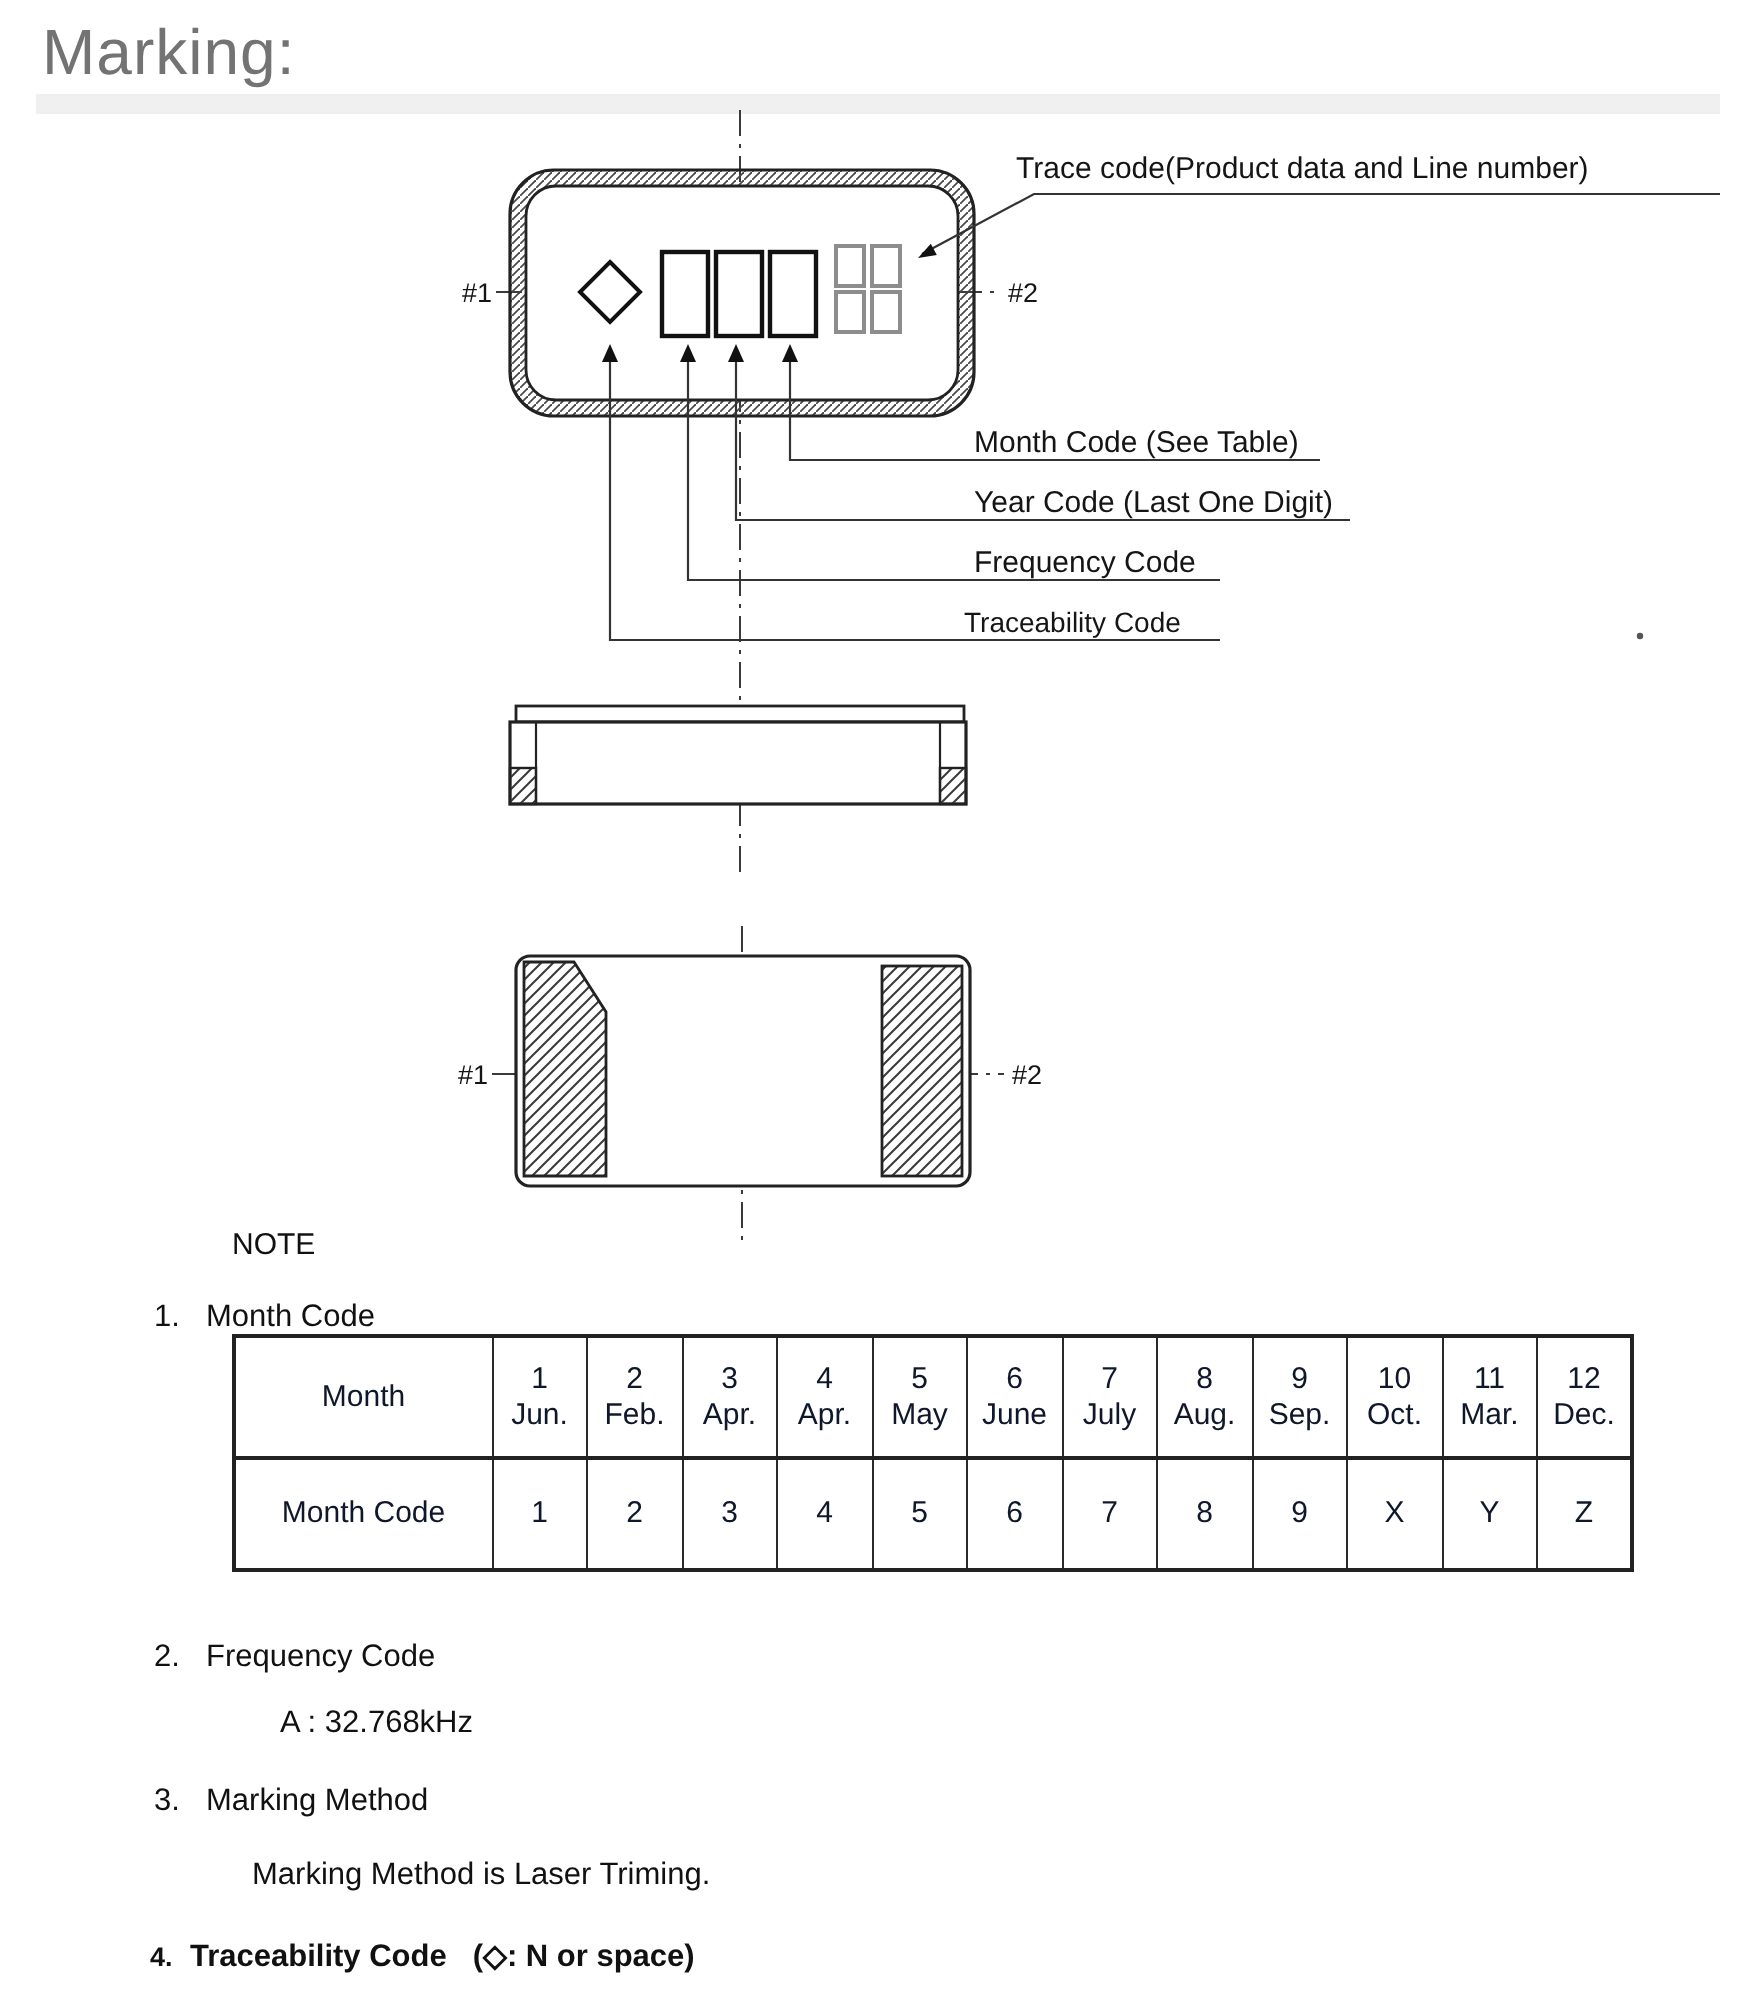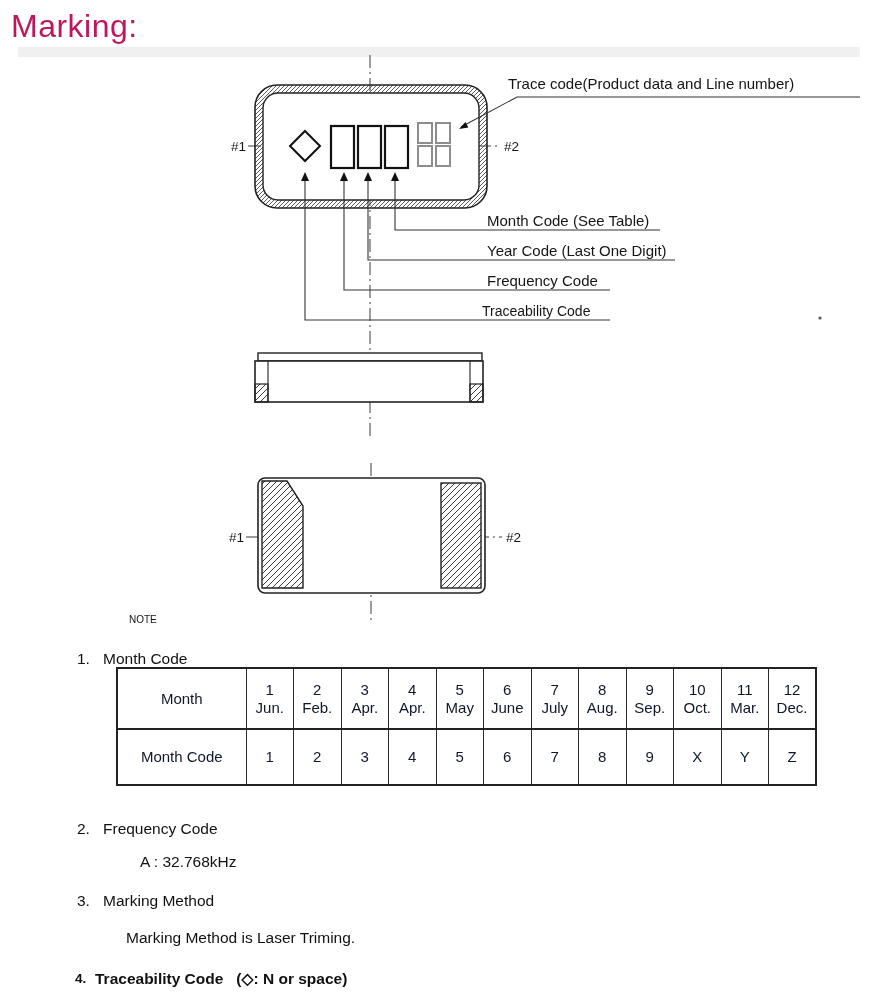--- a/index.html
+++ b/index.html
@@ -1,24 +1,24 @@
 <!DOCTYPE html>
 <html><head>
 <meta charset="utf-8">
 <style>
   html,body{margin:0;padding:0;background:#fff;}
   .page{
     position:relative;width:871px;height:1006px;background:#ffffff;
     font-family:"Liberation Sans",sans-serif;color:#111;overflow:hidden;
   }
   .abs{position:absolute;line-height:1.15;}
-  .title{left:11px;top:8px;font-size:32px;letter-spacing:0.5px;color:#be185d;}
+  .title{left:21px;top:8px;font-size:32px;letter-spacing:0.5px;color:#737373;}
   .title-band{left:18px;top:47px;width:842px;height:10px;background:#f0f0f0;}
   svg text{font-family:"Liberation Sans",sans-serif;fill:#151515;}
-  .note-heading{left:129px;top:614px;font-size:10px;text-align:center;}
+  .note-heading{left:116px;top:614px;font-size:15px;text-align:center;}
   .item-row{display:flex;font-size:15.5px;}
   .item-row .num{flex:0 0 26px;}
   .item1{left:77px;top:650px;}
   .item2{left:77px;top:820px;}
   .item3{left:77px;top:892px;}
   .item4{left:75px;top:970px;font-weight:bold;font-size:15.5px;}
   .item4 .num{flex:0 0 20px;font-size:13.5px;font-weight:bold;padding-top:1px;}
   .item4 .detail{margin-left:13px;text-align:center;}
   .sub-line{font-size:15.5px;}
   .sub2{left:140px;top:853px;}

